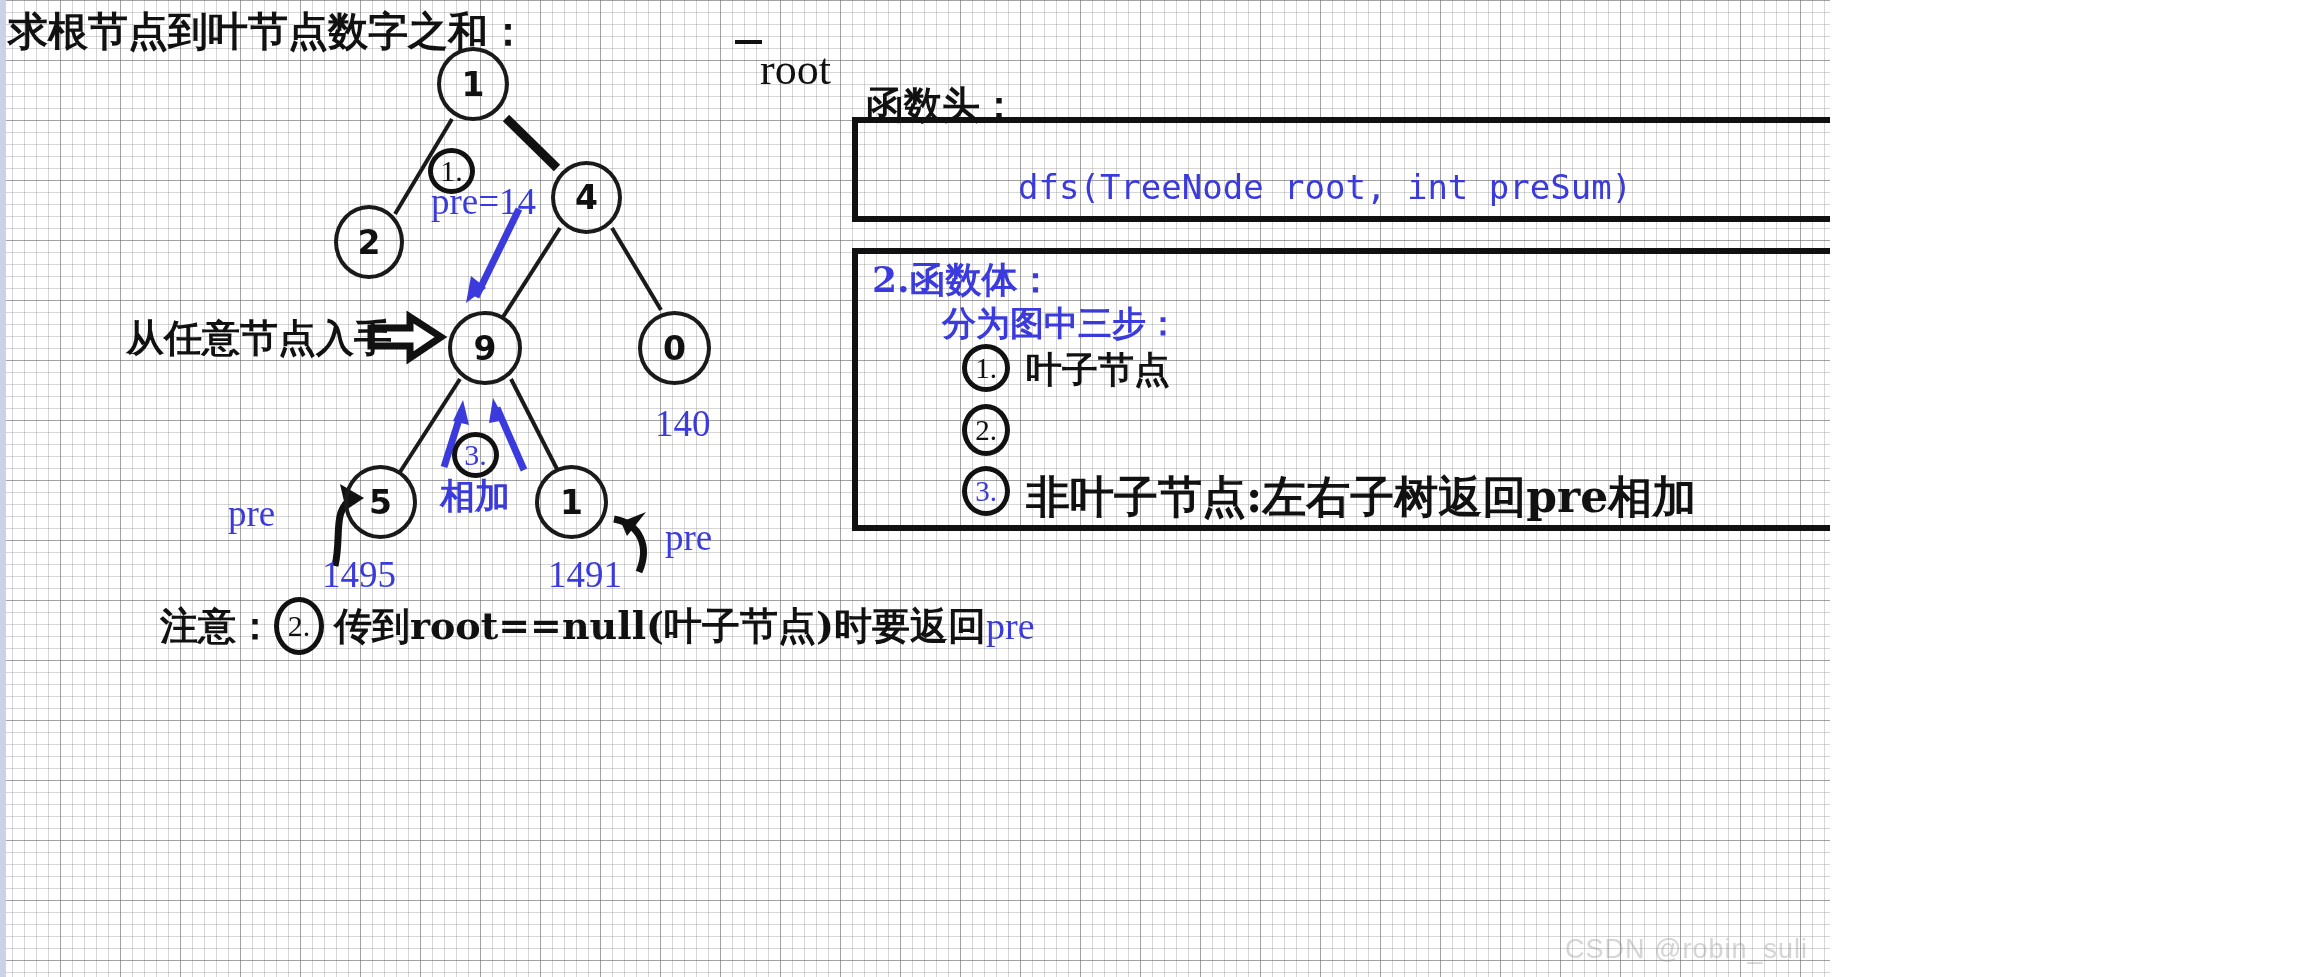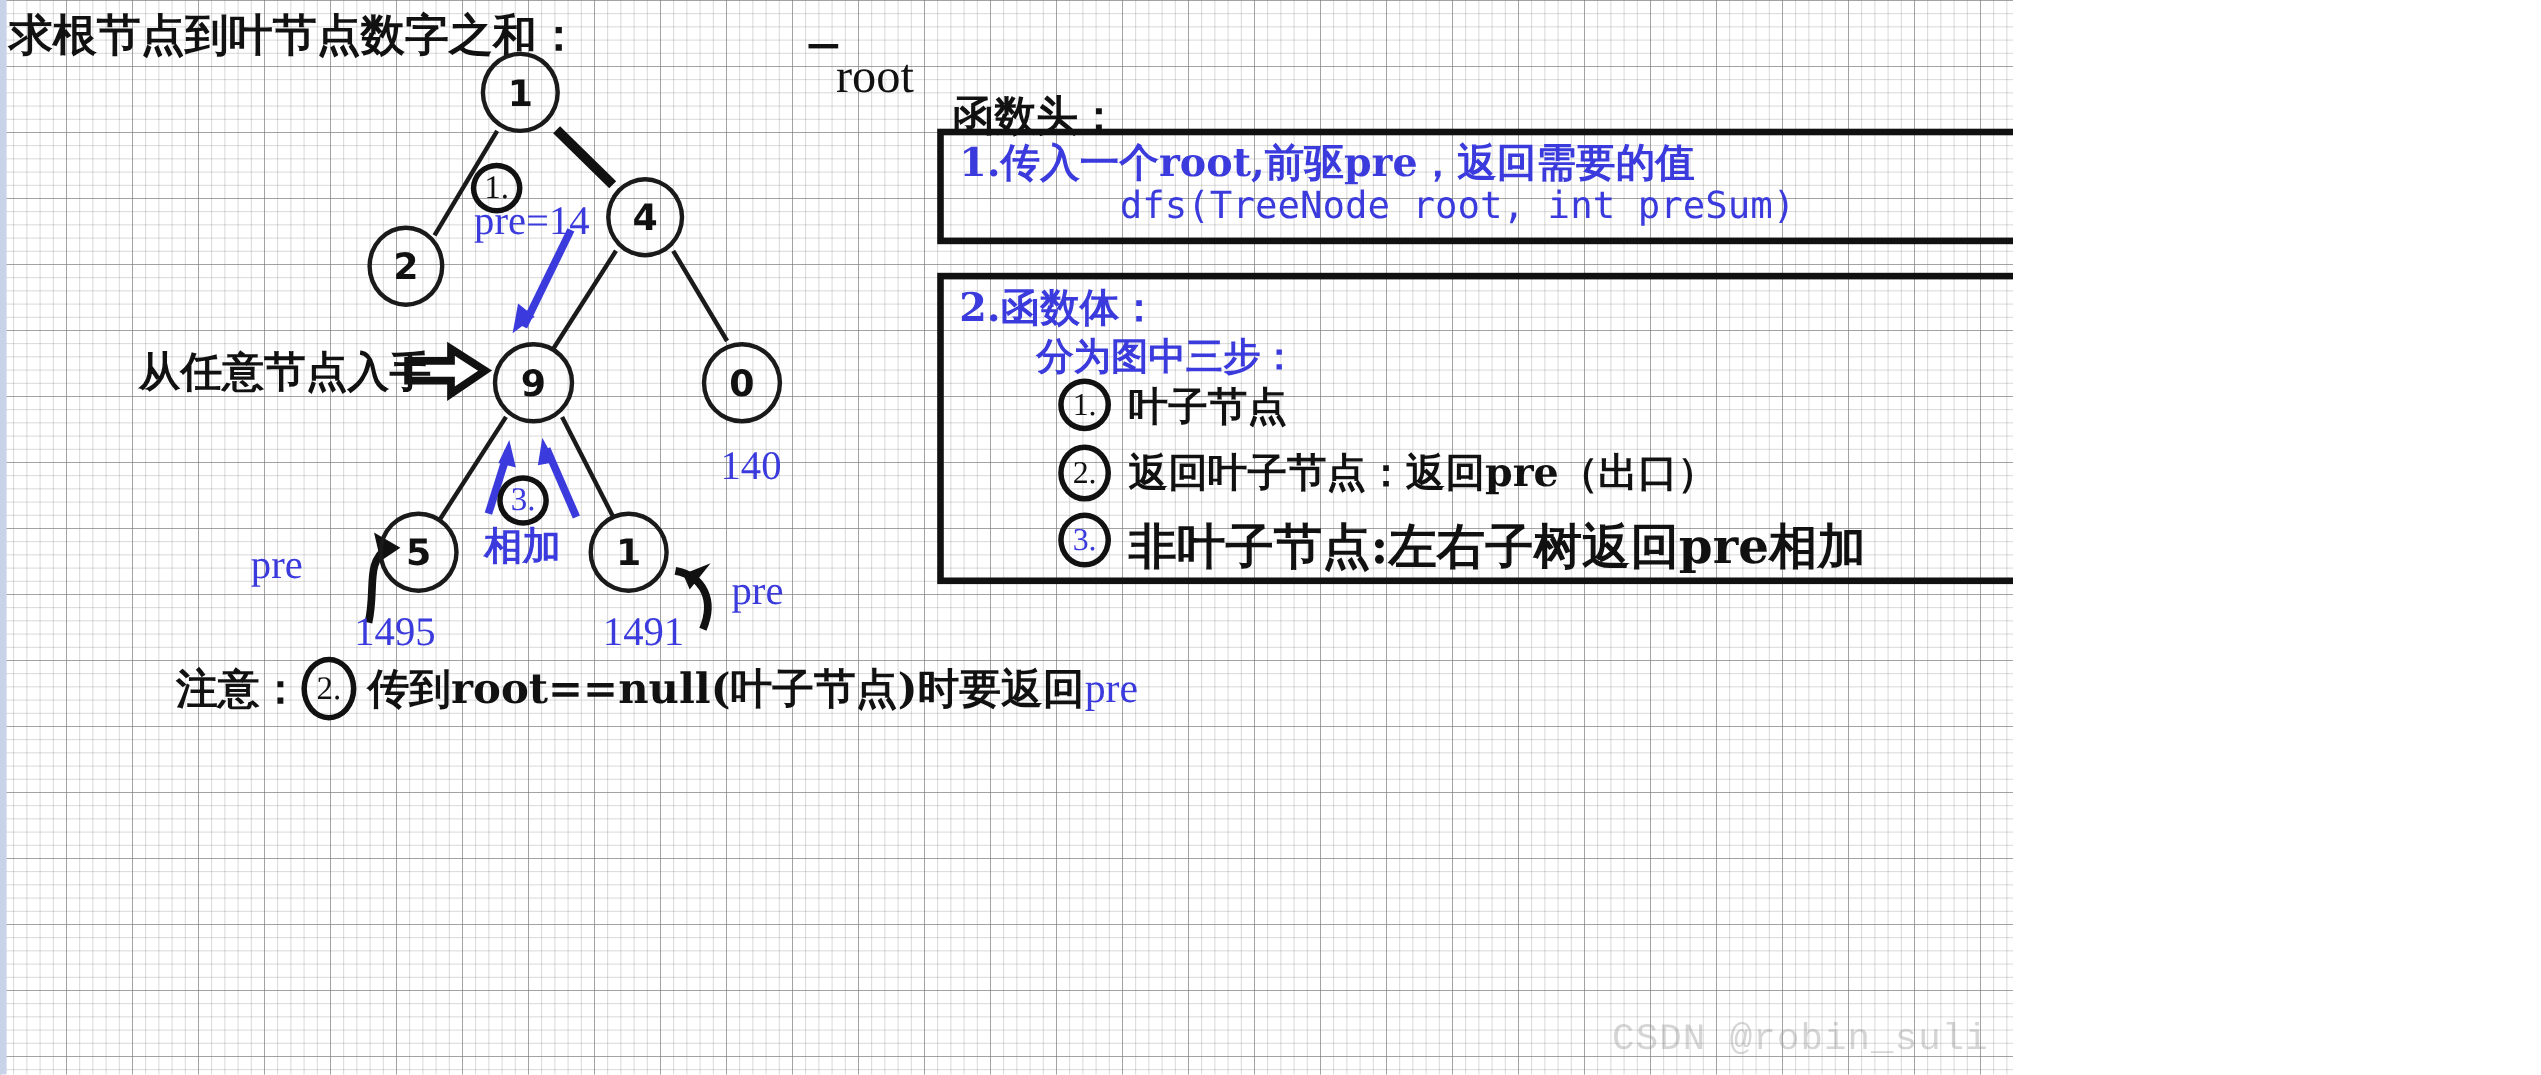--- a/index.html
+++ b/index.html
@@ -91,22 +91,22 @@
   svg.overlay {
     position: absolute;
     left: 0; top: 0;
     width: 2310px; height: 977px;
     pointer-events: none;
   }
 
   #watermark {
     position: absolute;
     right: 22px; bottom: 12px;
-    font-family: Liberation Mono, monospace;
-    font-size: 34px;
+    font-family: Liberation Sans, sans-serif;
+    font-size: 27px;
     color: rgba(150,150,150,0.40);
     letter-spacing: 1px;
     white-space: nowrap;
   }
 </style>
 </head>
 <body>
 
 <div id="page">
 
@@ -206,37 +206,35 @@
 
   <div class="abs serif blue" style="left:322px; top:553px; font-size:37px;">1495</div>
 
   <div class="abs serif blue" style="left:548px; top:553px; font-size:37px;">1491</div>
 
   <div class="abs cn" style="left:126px; top:313px; font-size:38px;">从任意节点入手</div>
 
   <div class="abs cn" style="left:866px; top:80px; font-size:38px;">函数头：</div>
 
   <div class="boxed" style="left:852px; top:117px; width:1660px; height:105px;">
-    <div class="abs cn blue" style="left:14px; top:1px; font-size:36px;">1.传入一个root,前驱pre，返回需要的值</div>
     <div class="abs mono blue" style="left:140px; top:44px; font-size:34px; letter-spacing:0px;padding-left:20px;">dfs(TreeNode root, int preSum)</div>
   </div>
 
   <div class="boxed" style="left:852px; top:248px; width:1660px; height:283px;">
     <div class="abs cn blue" style="left:14px; top:2px; font-size:36px;">2.函数体：</div>
     <div class="abs cn blue" style="left:84px; top:47px; font-size:34px;">分为图中三步：</div>
 
     <div class="circled" style="left:104px; top:90px; width:48px; height:48px; font-size:29px; color:#111111;">
       <span>1.</span>
     </div>
     <div class="abs cn" style="left:168px; top:92px; font-size:36px;">叶子节点</div>
 
     <div class="circled" style="left:104px; top:150px; width:48px; height:52px; font-size:29px; color:#111111;">
       <span>2.</span>
     </div>
-    <div class="abs cn" style="left:168px; top:152px; font-size:36px;">返回叶子节点：返回pre（出口）</div>
 
     <div class="circled" style="left:104px; top:212px; width:48px; height:50px; font-size:29px; color:#3b3bdd;">
       <span>3.</span>
     </div>
     <div class="abs cn" style="left:168px; top:214px; font-size:44px;">非叶子节点:左右子树返回pre相加</div>
   </div>
 
   <div class="abs" style="left:160px; top:597px; display:flex; align-items:center; gap:0px;">
     <span class="cn" style="font-size:38px;">注意：</span>
     <span class="circled" style="position:relative; left:0; top:0; width:50px; height:58px; font-size:30px; color:#111111; margin:0 10px 0 0;">

